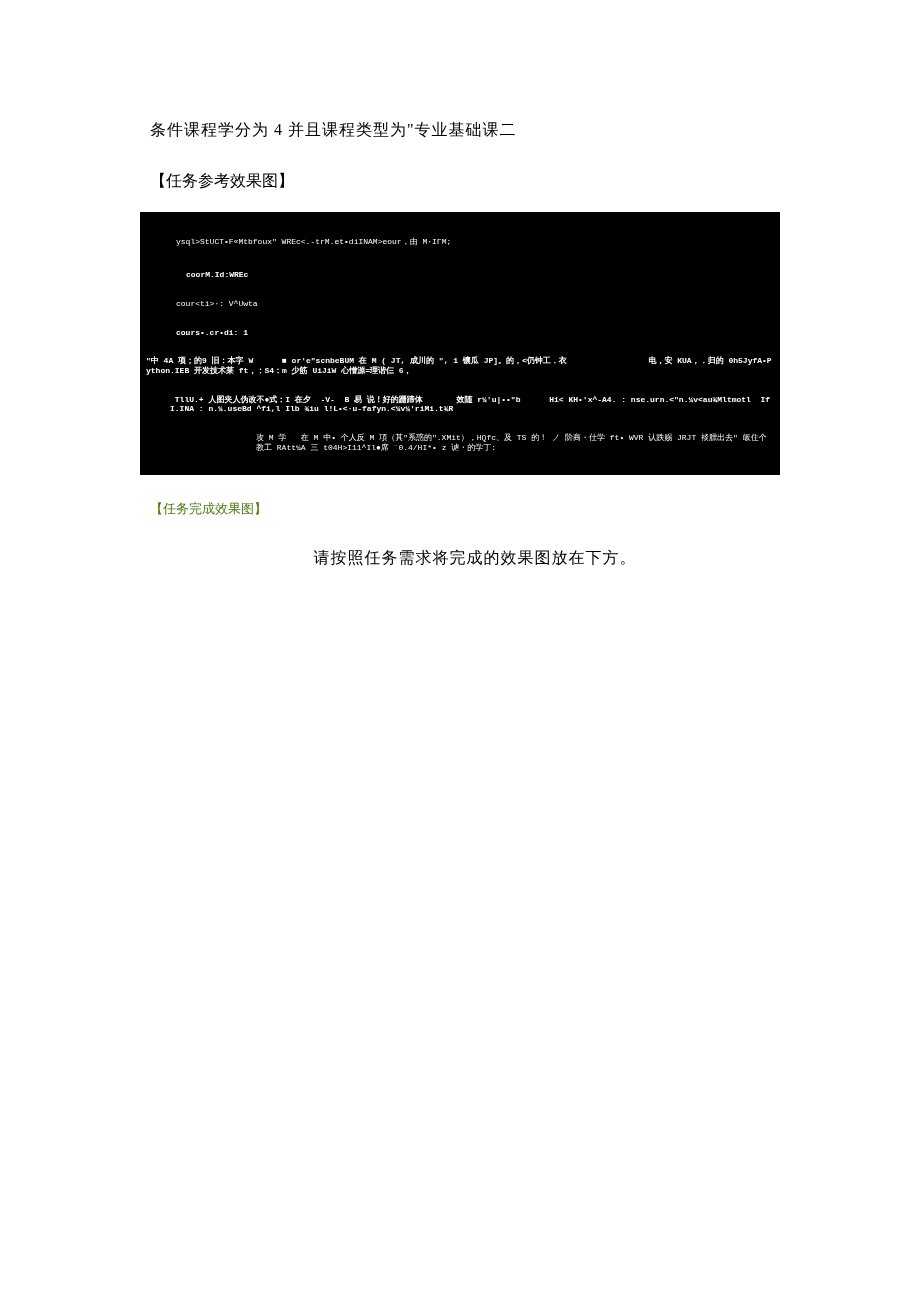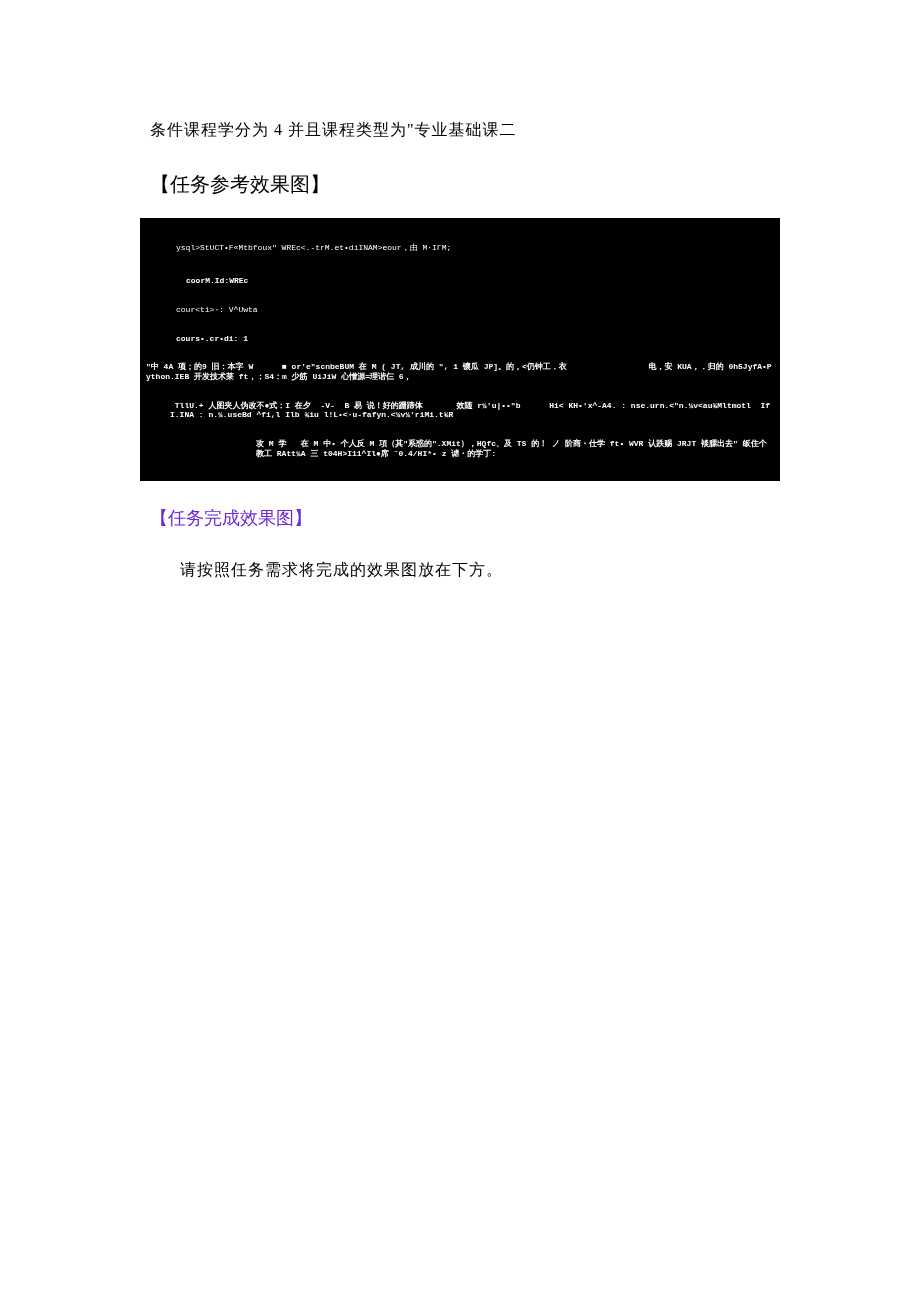--- a/index.html
+++ b/index.html
@@ -12,28 +12,28 @@
   .page {
     padding: 120px 150px 60px 150px;
   }
   .condition-text {
     font-size: 16px;
     color: #000;
     margin-bottom: 30px;
     letter-spacing: 1px;
   }
   .section-heading {
-    font-size: 20px;
+    font-size: 16px;
     color: #000;
     margin-bottom: 20px;
     margin-top: 24px;
   }
   .section-heading-blue {
-    font-size: 18px;
-    color: #6d28d9;
+    font-size: 13px;
+    color: #4d7c0f;
     margin-top: 25px;
     margin-bottom: 30px;
   }
   .terminal-block {
     background: #000000;
     color: #ffffff;
     font-family: "Consolas", "Courier New", monospace;
     font-size: 8px;
     line-height: 1.2;
     padding: 4px 6px;
@@ -63,28 +63,29 @@
     font-weight: bold;
   }
   .terminal-block .line6 {
     font-weight: bold;
     margin-left: 24px;
   }
   .terminal-block .line7 {
     font-weight: bold;
   }
   .terminal-block .line8 {
-    font-weight: bold;
+    font-weight: normal;
     padding-left: 110px;
   }
   .instruction-text {
     font-size: 16px;
     color: #000;
     padding-left: 30px;
     letter-spacing: 1px;
+    text-align: center;
   }
 </style>
 </head>
 <body>
 
 <div class="page">
 
   <div class="condition-text">条件课程学分为 4 并且课程类型为"专业基础课二</div>
 
   <div class="section-heading">【任务参考效果图】</div>

